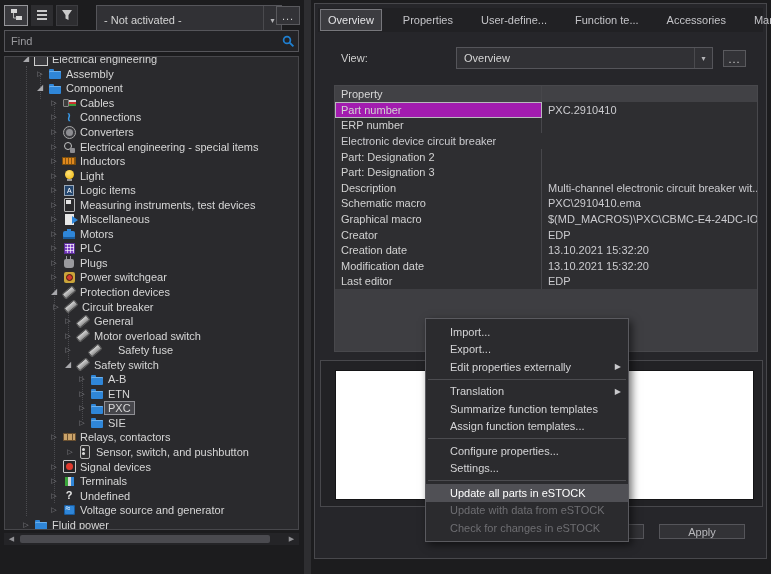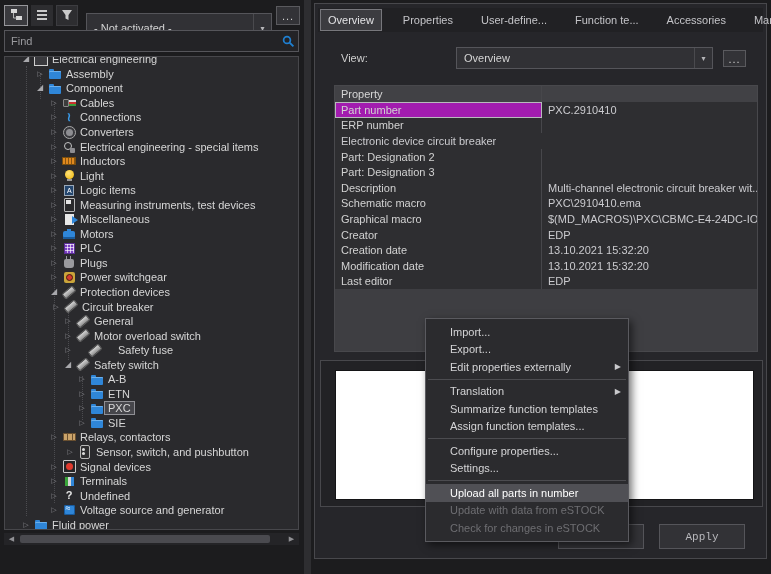--- a/index.html
+++ b/index.html
@@ -62,22 +62,22 @@
   .pt-c1{width:207px;flex:0 0 207px;padding-left:6px;box-sizing:border-box;height:100%;
       display:flex;align-items:center;border-right:1px solid #47474b;white-space:nowrap;overflow:hidden;}
   .pt-c2{flex:1;padding-left:6px;white-space:nowrap;overflow:hidden;color:#cbcbcf;}
   .pt-row .pt-c1.cellsel{outline:1px solid #b9b9bd;outline-offset:-1px;background:#a21caf;}
   .pt-empty{height:62px;background:#3e3e42;}
   
   .preview{position:absolute;left:5px;top:356px;width:443px;height:147px;border:1px solid #48484c;
       box-sizing:border-box;background:#222225;}
   .pv-box{position:absolute;top:9px;height:128px;background:#ffffff;border:1px solid #141416;}
   
-  .btn{position:absolute;height:25px;background:#323236;border:1px solid #55555a;color:#b9b9bd;
-      display:flex;align-items:center;justify-content:center;box-sizing:border-box;font-family:Liberation Mono, monospace;}
+  .btn{position:absolute;height:15px;background:#323236;border:1px solid #55555a;color:#b9b9bd;
+      display:flex;align-items:center;justify-content:center;box-sizing:border-box;}
   
   .cmenu{position:absolute;left:425px;top:318px;width:204px;background:#2b2b2e;
       border:1px solid #5a5a5f;box-sizing:border-box;padding:4px 0;z-index:20;
       box-shadow:3px 3px 8px rgba(0,0,0,.55);}
   .cm-item{height:17.5px;display:flex;align-items:center;padding-left:24px;color:#d4d4d6;
       position:relative;white-space:nowrap;}
   .cm-item.hl{background:#505055;color:#ffffff;}
   .cm-item.dis{color:#6e6e72;}
   .cm-sub{position:absolute;right:7px;font-size:8px;color:#c9c9cc;}
   .cm-sep{height:1px;background:#4c4c50;margin:3px 2px;}
@@ -164,21 +164,21 @@
       </svg>
   </span>
 </div>
 <div class="tb-btn" style="left:56px;width:22px;">
   <span>
     <svg width="12" height="12" viewBox="0 0 12 12">
         <path d="M1 1h10L7.5 6v5l-3-1.5V6z" fill="#c9c9c9"></path>
       </svg>
   </span>
 </div>
-<div class="dd" style="left:86px;top:5px;width:186px;height:30px;margin-top:8px;">
+<div class="dd" style="left:96px;top:5px;width:186px;height:30px;">
   <span class="dd-val">- Not activated -</span>
   <span class="dd-arrow">▾</span>
 </div>
 <div class="mini-btn" style="left:276px;top:6px;width:24px;height:19px;">...</div>
 
 <div class="find">
   <input type="text" placeholder="Find" style="">
   <span class="mag">
     <svg width="13" height="13" viewBox="0 0 13 13">
         <circle cx="5" cy="5" r="3.4" fill="none" stroke="#1f7fd0" stroke-width="1.7"></circle>
@@ -546,21 +546,21 @@
     </div>
     <div class="cm-sep"></div>
     <div class="cm-item">
       <span>Configure properties...</span>
     </div>
     <div class="cm-item">
       <span>Settings...</span>
     </div>
     <div class="cm-sep"></div>
     <div class="cm-item hl">
-      <span>Upload all parts in number</span>
+      <span>Update all parts in eSTOCK</span>
     </div>
     <div class="cm-item dis">
       <span>Update with data from eSTOCK</span>
     </div>
     <div class="cm-item dis">
       <span>Check for changes in eSTOCK</span>
     </div>
   </div>
 
 </body></html>

